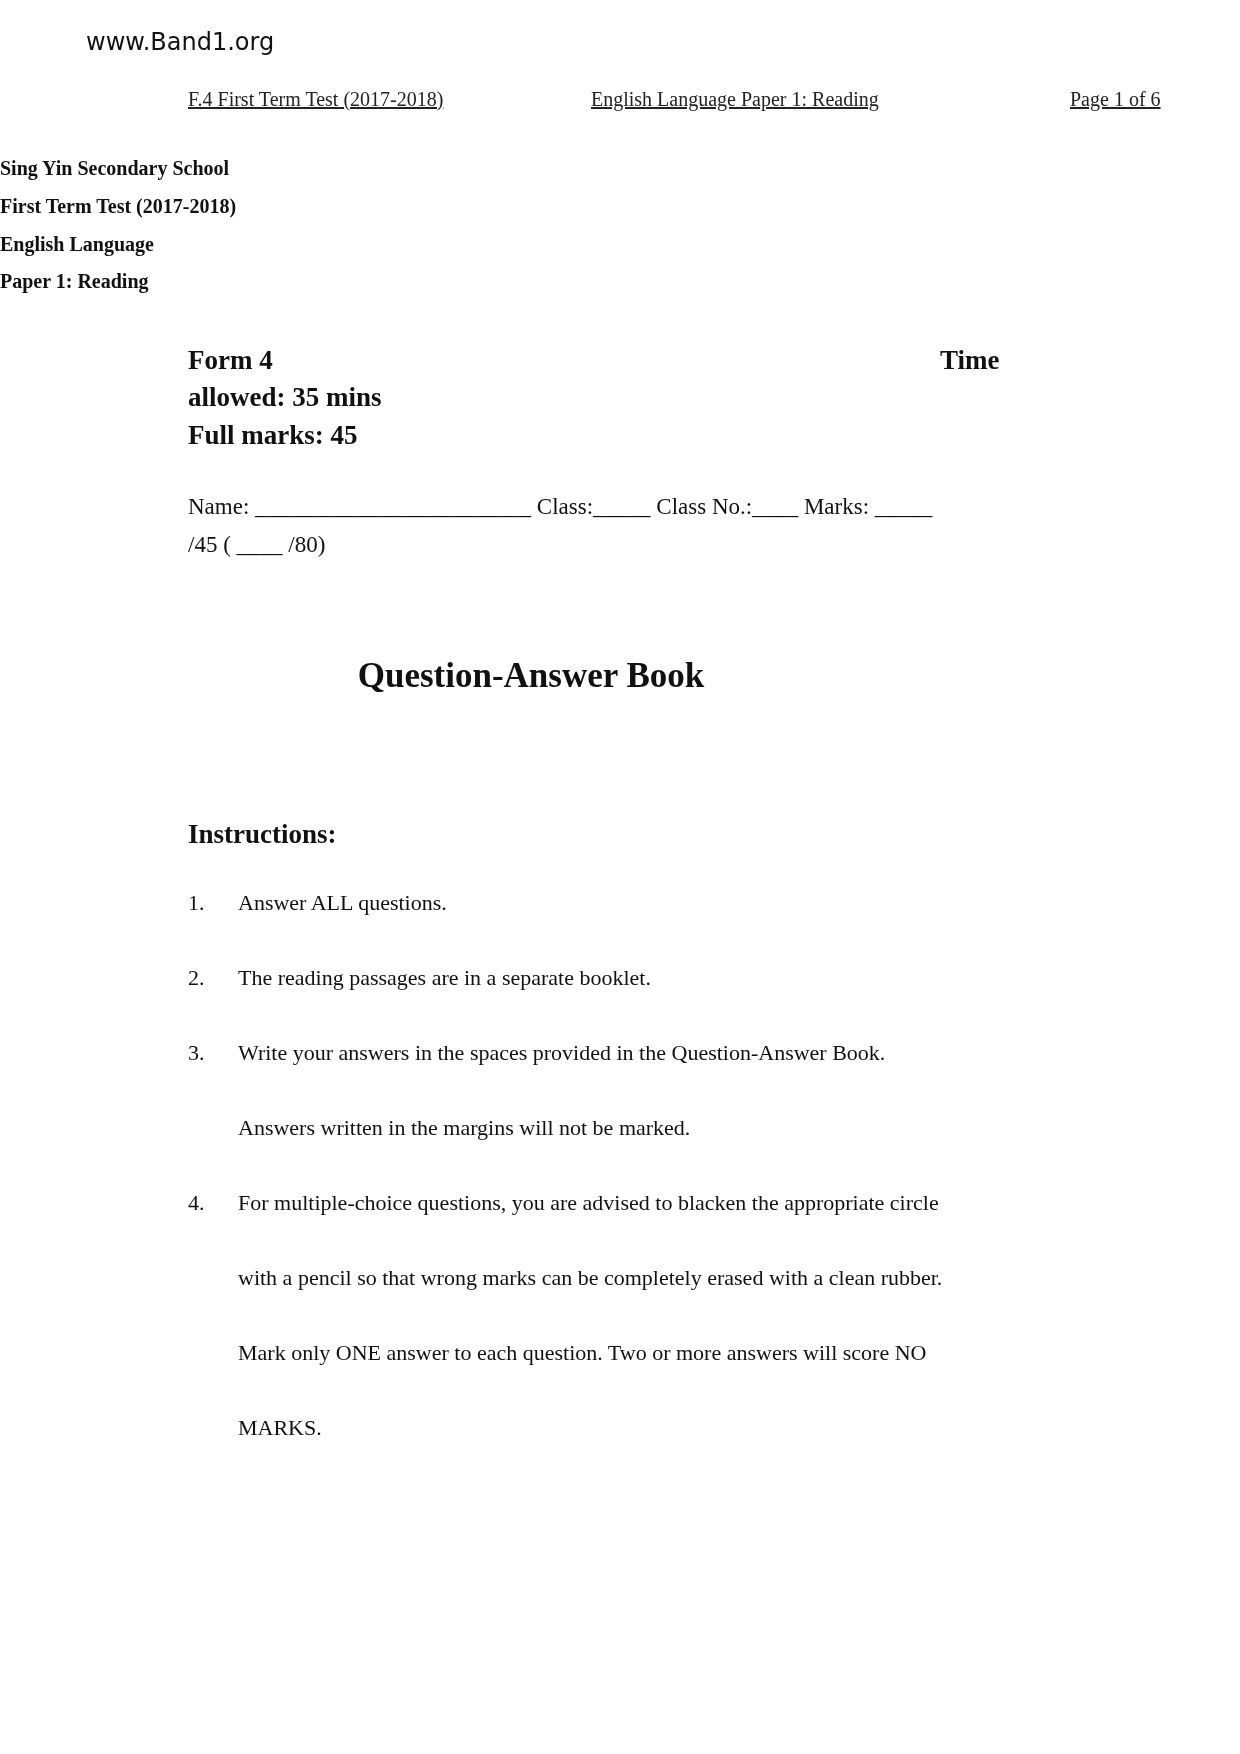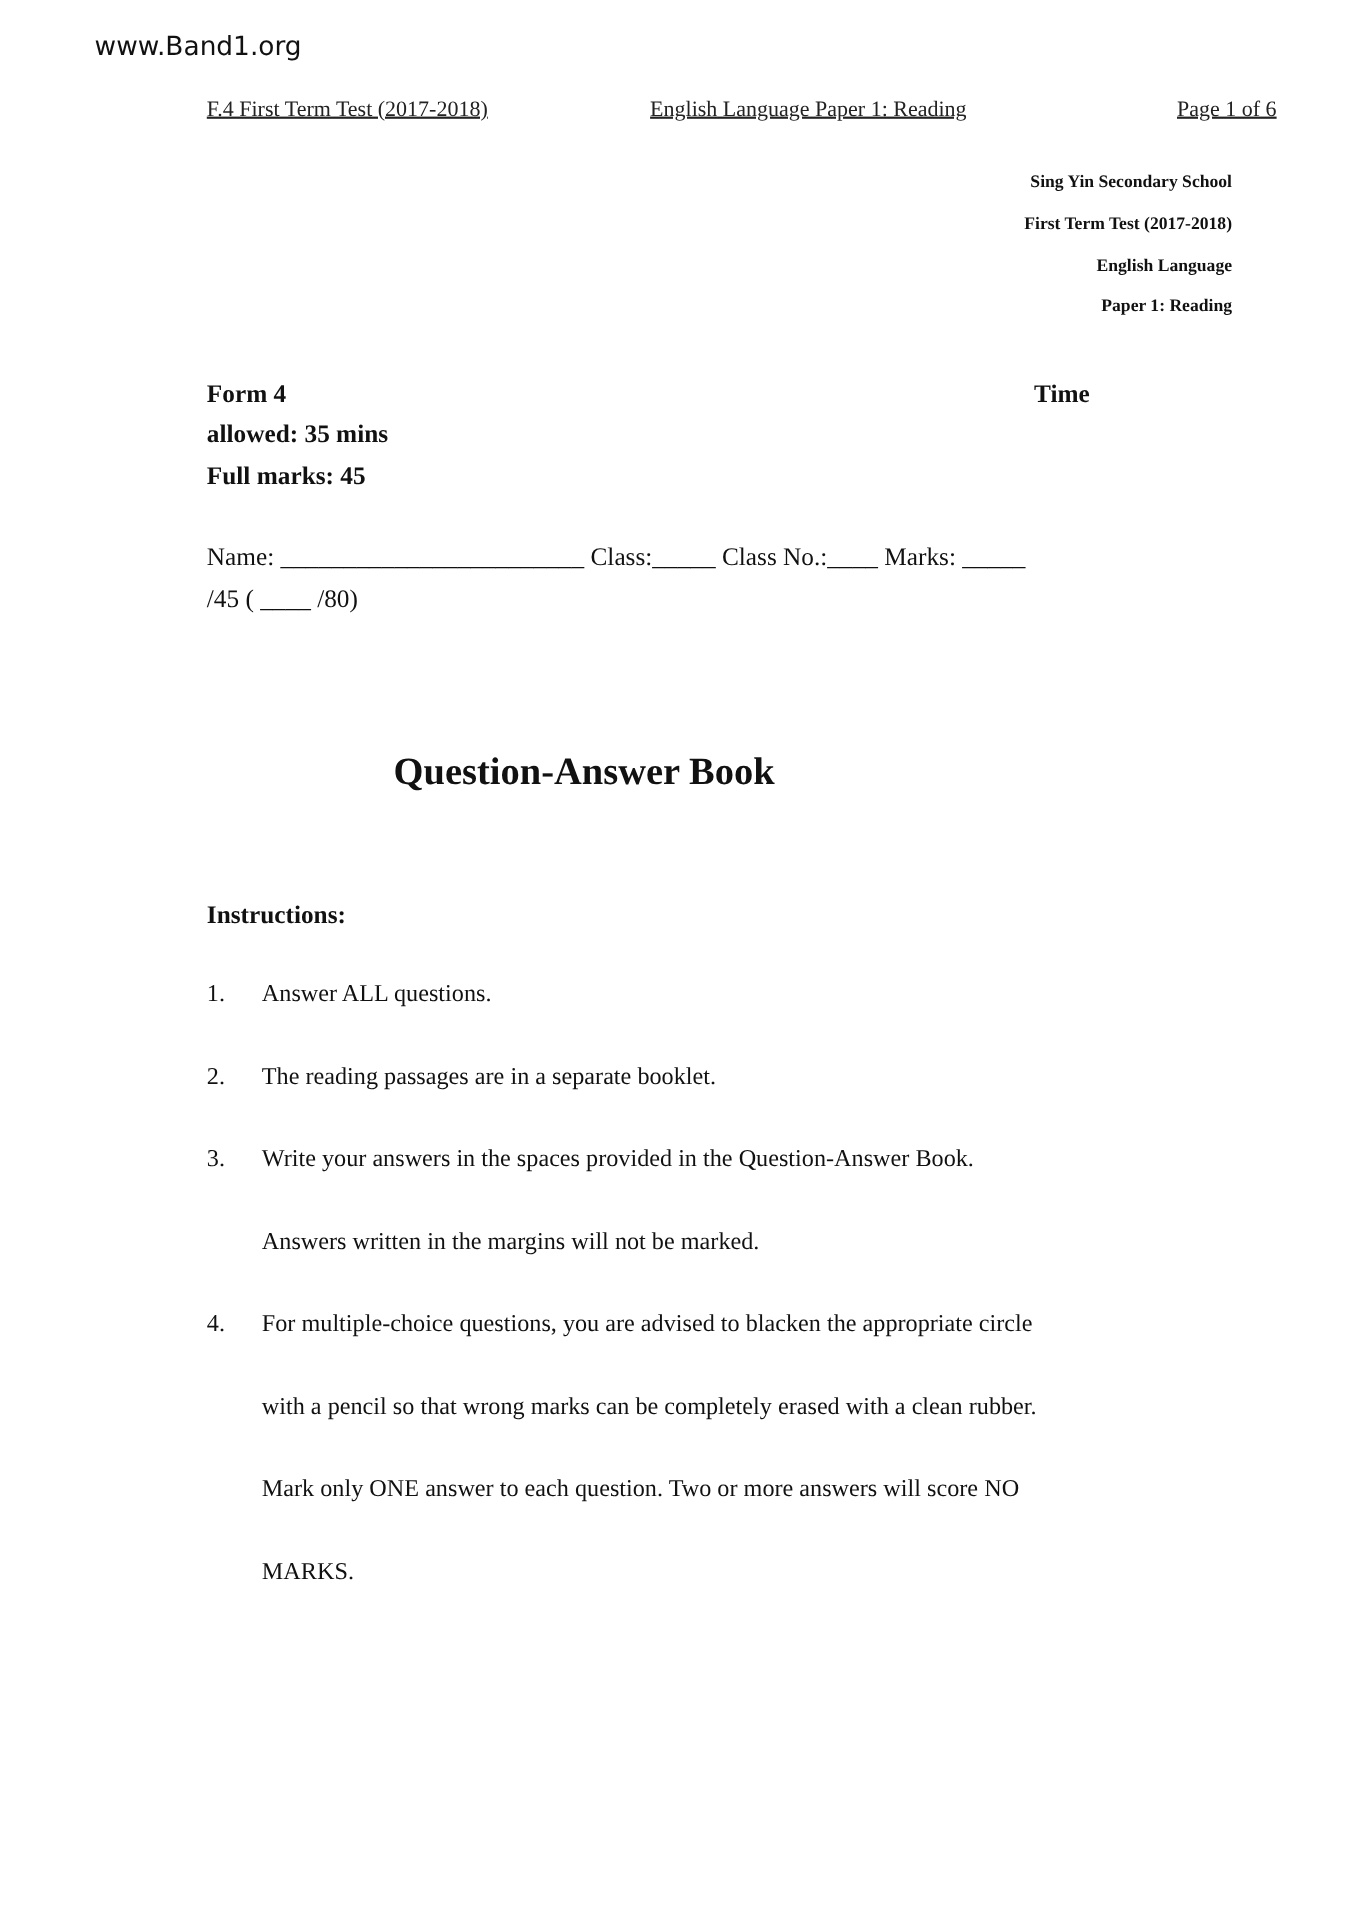--- a/index.html
+++ b/index.html
@@ -1,23 +1,23 @@
 <!DOCTYPE html>
 <html><head>
 <meta charset="utf-8">
 <style>
   html, body { margin:0; padding:0; background:#ffffff; }
   body { width:1240px; height:1754px; position:relative; overflow:hidden; color:#111; font-family:"Liberation Serif", serif; }
   .abs { position:absolute; white-space:nowrap; }
   .watermark { left:42px; top:28px; font-family:"DejaVu Sans", sans-serif; font-size:24px; color:#111;margin-left:44px; }
   .hdr { top:88px; font-size:20px; color:#222;text-decoration:underline; }
-  .title { left:0; width:1120px; text-align:right; font-weight:bold; font-size:16px; }
-  .meta { font-weight:bold; font-size:23px; }
+  .title { left:0; width:1120px; text-align:left; font-weight:bold; font-size:20px; }
+  .meta { font-weight:bold; font-size:27px; }
   .line { font-size:23px; }
-  .qab { left:0; width:1062px; text-align:center; font-weight:bold; font-size:35px;margin-top:26px; }
+  .qab { left:0; width:1062px; text-align:center; font-weight:bold; font-size:35px; }
   .instr { font-size:22px; }
   .num { left:188px; }
   .txt { left:238px; }
   b { font-weight:normal; }
 </style>
 </head>
 <body>
 
 <div class="abs watermark">www.Band1.org</div>
 

